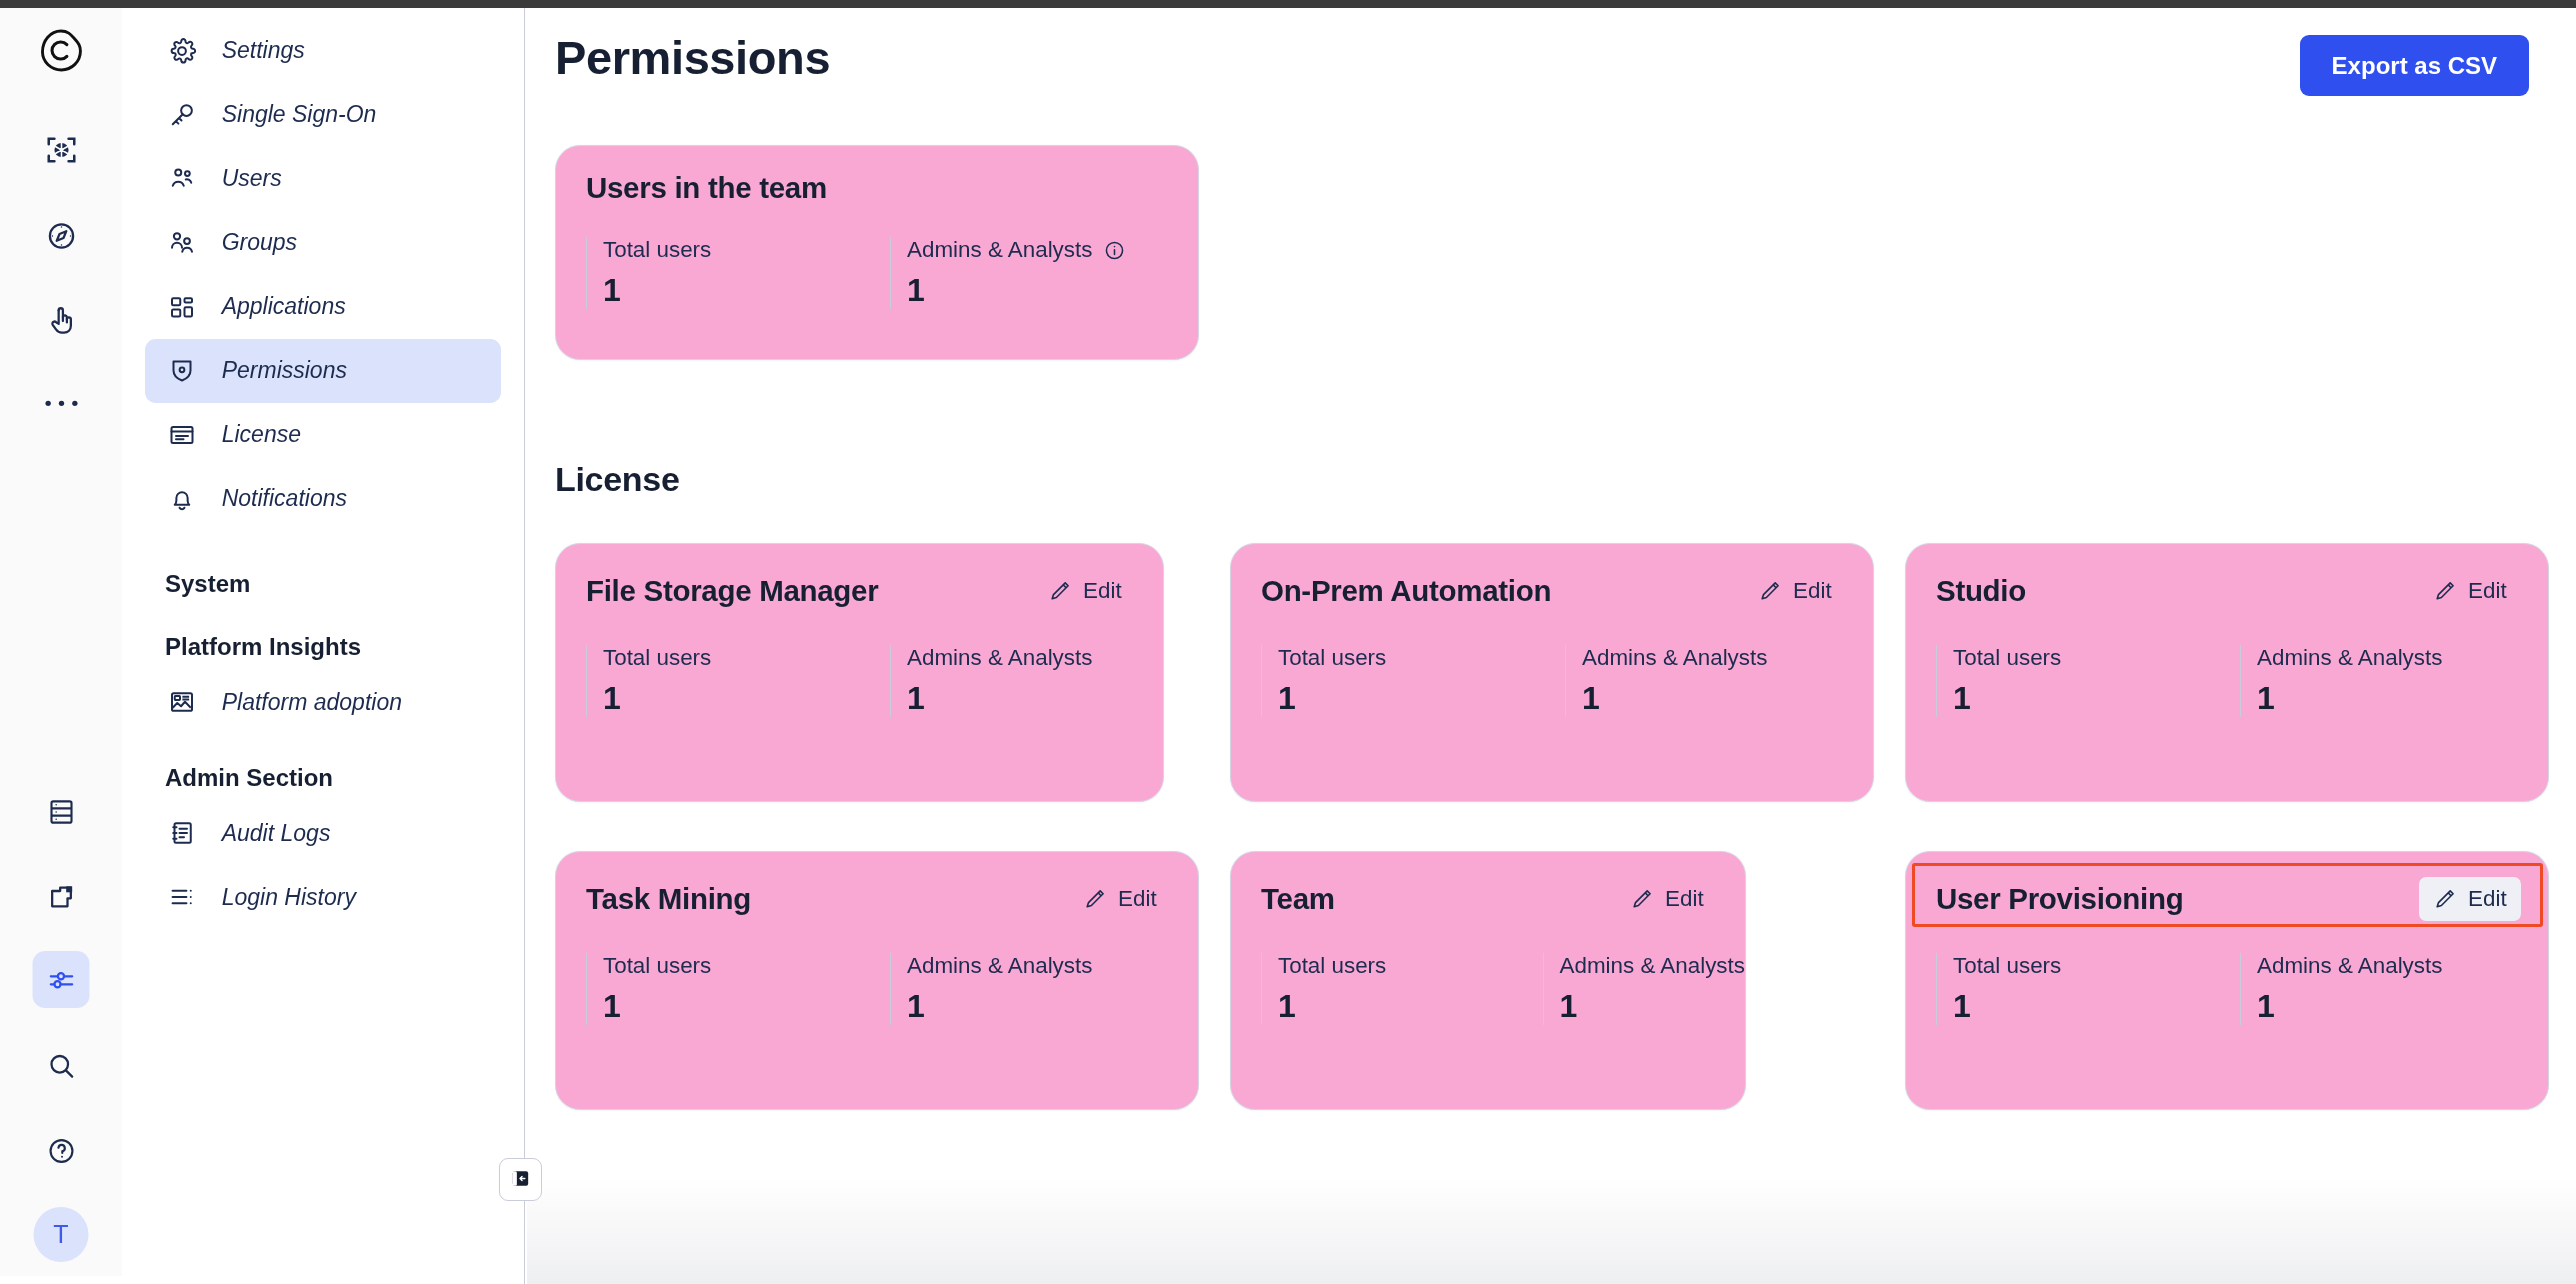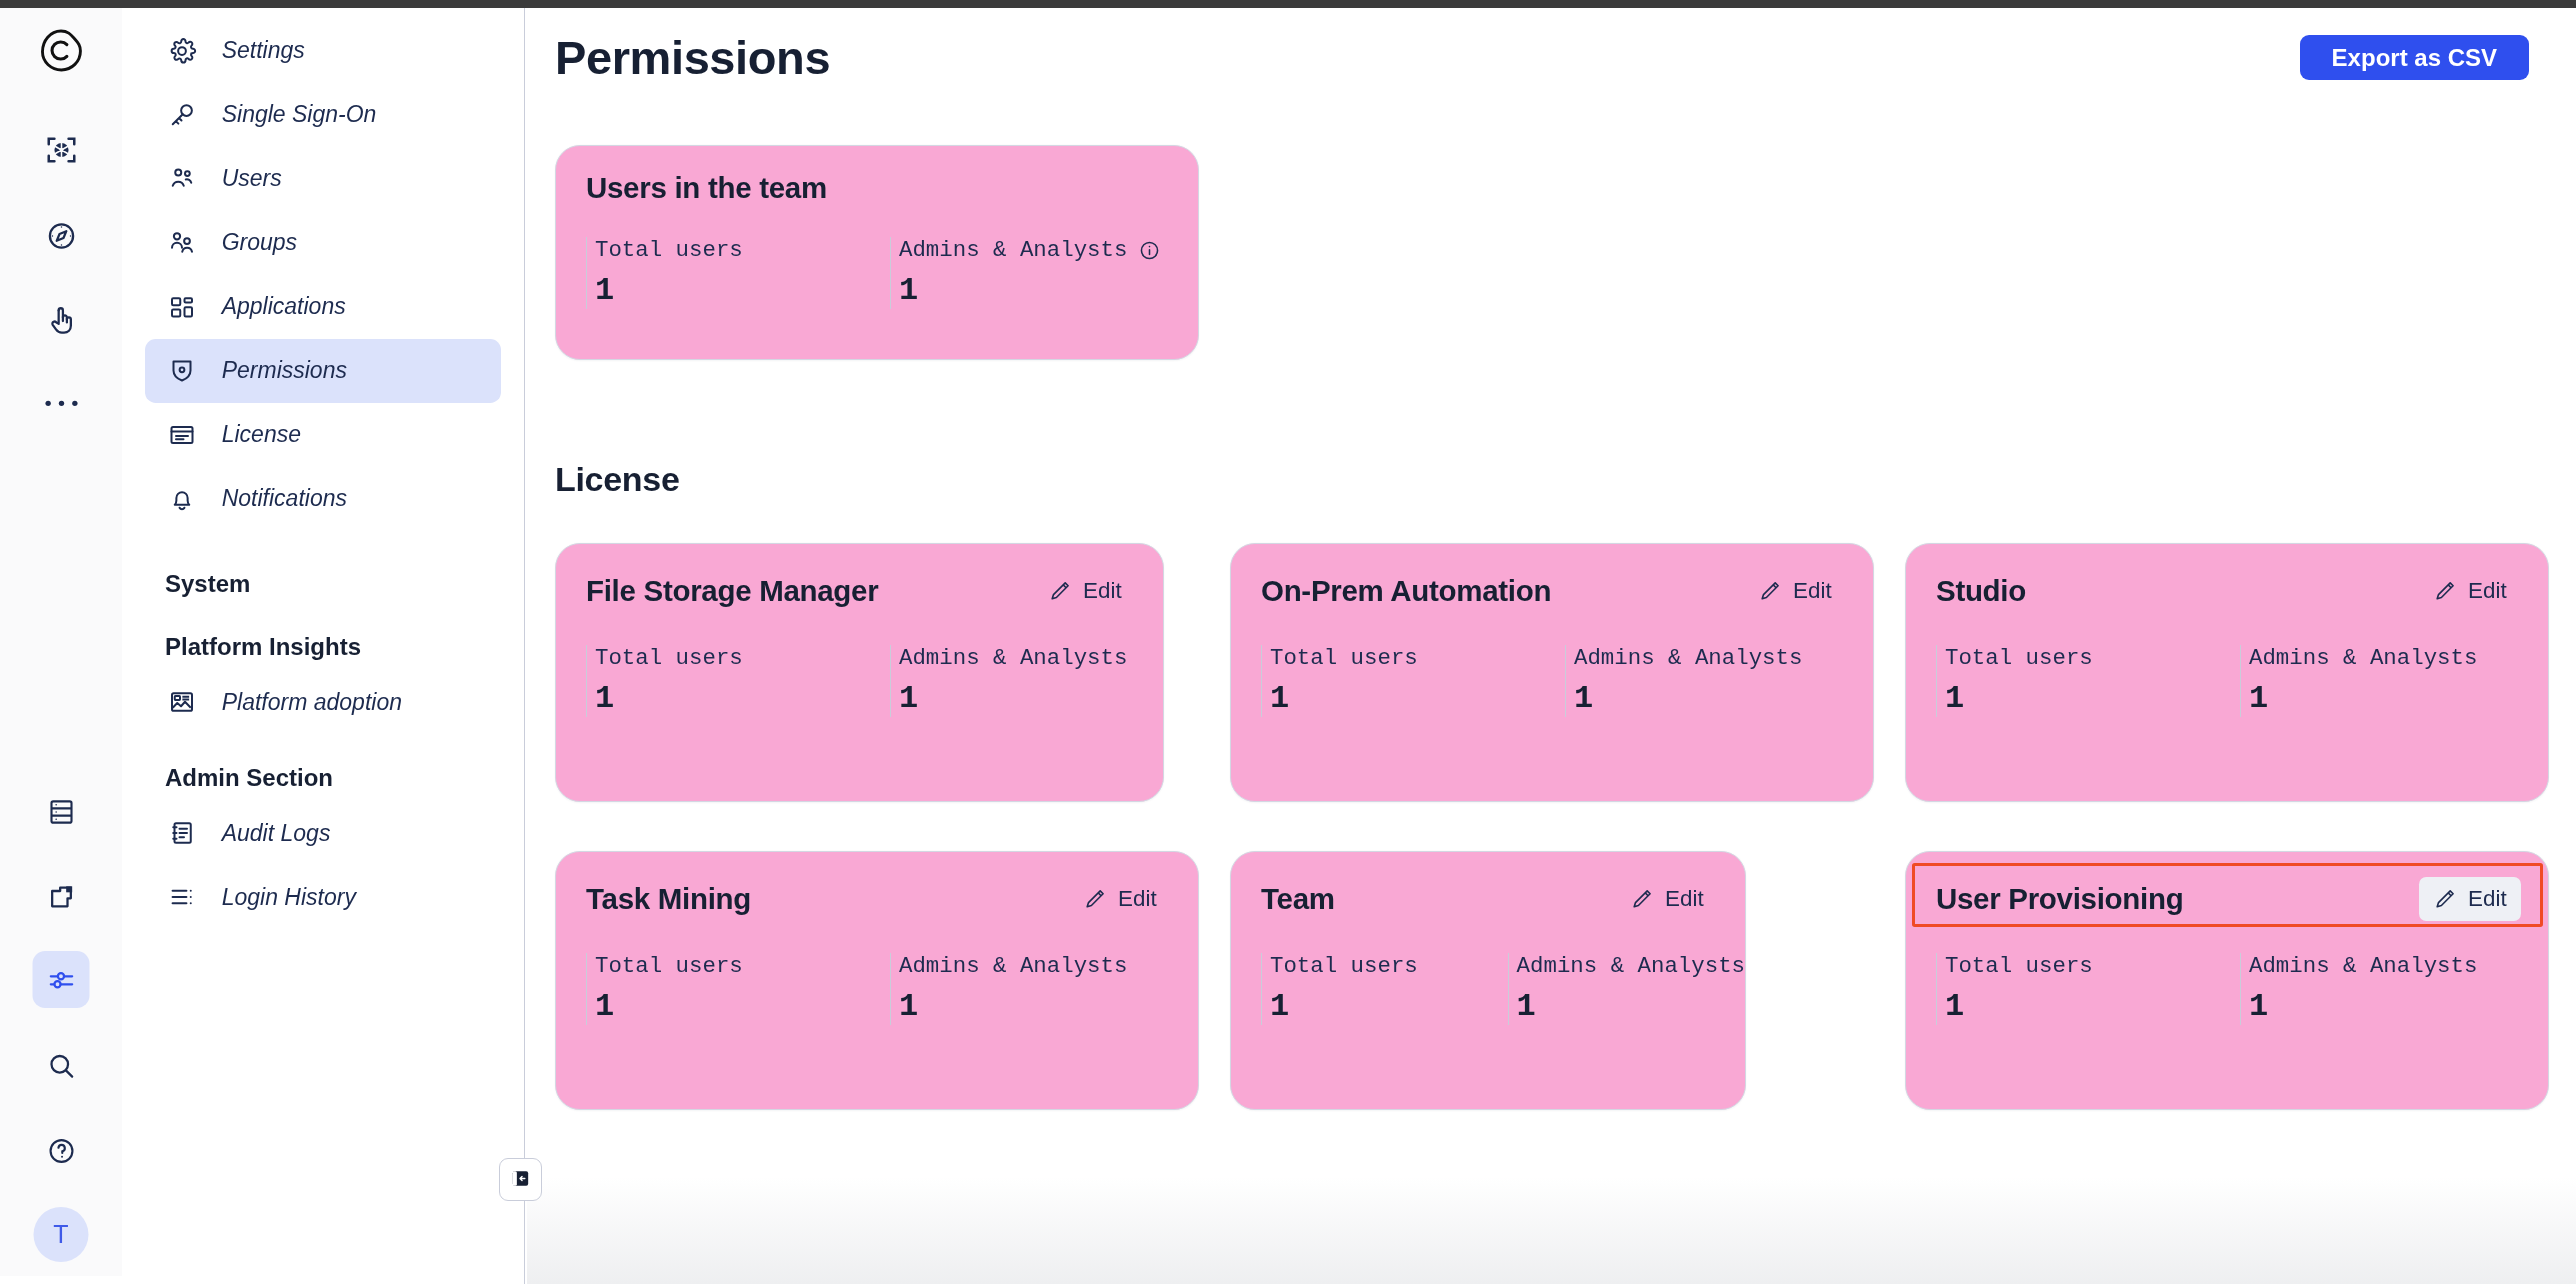--- a/index.html
+++ b/index.html
@@ -77,21 +77,21 @@
     background:#ffffff; overflow:hidden;
   }
   .main-inner { position:relative; padding: 0 0 0 0; height:100%; }
 
   .page-title {
     position:absolute; left:28px; top:21.5px;
     font-size:47px; font-weight:700; color:#172033; letter-spacing:-0.4px;
   }
   .export-btn {
     position:absolute; right:47px; top:27px;
-    height:45px; padding: 0 32px; border-radius:9px;
+    height:61px; padding: 0 32px; border-radius:9px;
     background:#2f4fee; color:#ffffff;
     font-size:24px; font-weight:700;
     display:flex; align-items:center; justify-content:center;
     border:none; cursor:pointer; white-space:nowrap;
     font-family:"Liberation Sans", sans-serif;
   }
 
   .card {
     position:absolute; background:#f9a8d4;
     border:1.3px solid #d4d7e3; border-radius:25px;
@@ -106,21 +106,21 @@
     display:flex; align-items:center; gap:10.7px;
     font-size:22.4px; color:#1d2b4f; font-weight:400;
     padding:9px 14.3px; border-radius:7.2px; background:transparent;
     border:none; cursor:pointer; white-space:nowrap;
     font-family:"Liberation Sans", sans-serif;
   }
   .edit-btn.hovered { background:#eef0f5; }
   .edit-btn svg { display:block; }
 
   .stats { display:flex; padding: 32px 0 0 30px; }
-  .stat { padding-left:8px; border-left:1.8px solid #c9cdda;font-family:Liberation Mono, monospace; }
+  .stat { padding-left:16px; border-left:1.8px solid #c9cdda; }
   .stat.s1 { width:304px; }
   .stat-label { font-size:22.4px; color:#1d2b4f; display:flex; align-items:center; gap:10.7px; white-space:nowrap; }
   .stat-value { font-size:32px; font-weight:700; color:#172033; margin-top:9px; }
   .info-ico { width:23px; height:23px; display:inline-flex; }
 
   .section-title {
     position:absolute; left:28px;
     font-size:34px; font-weight:700; color:#172033; letter-spacing:-0.3px;
   }
 

